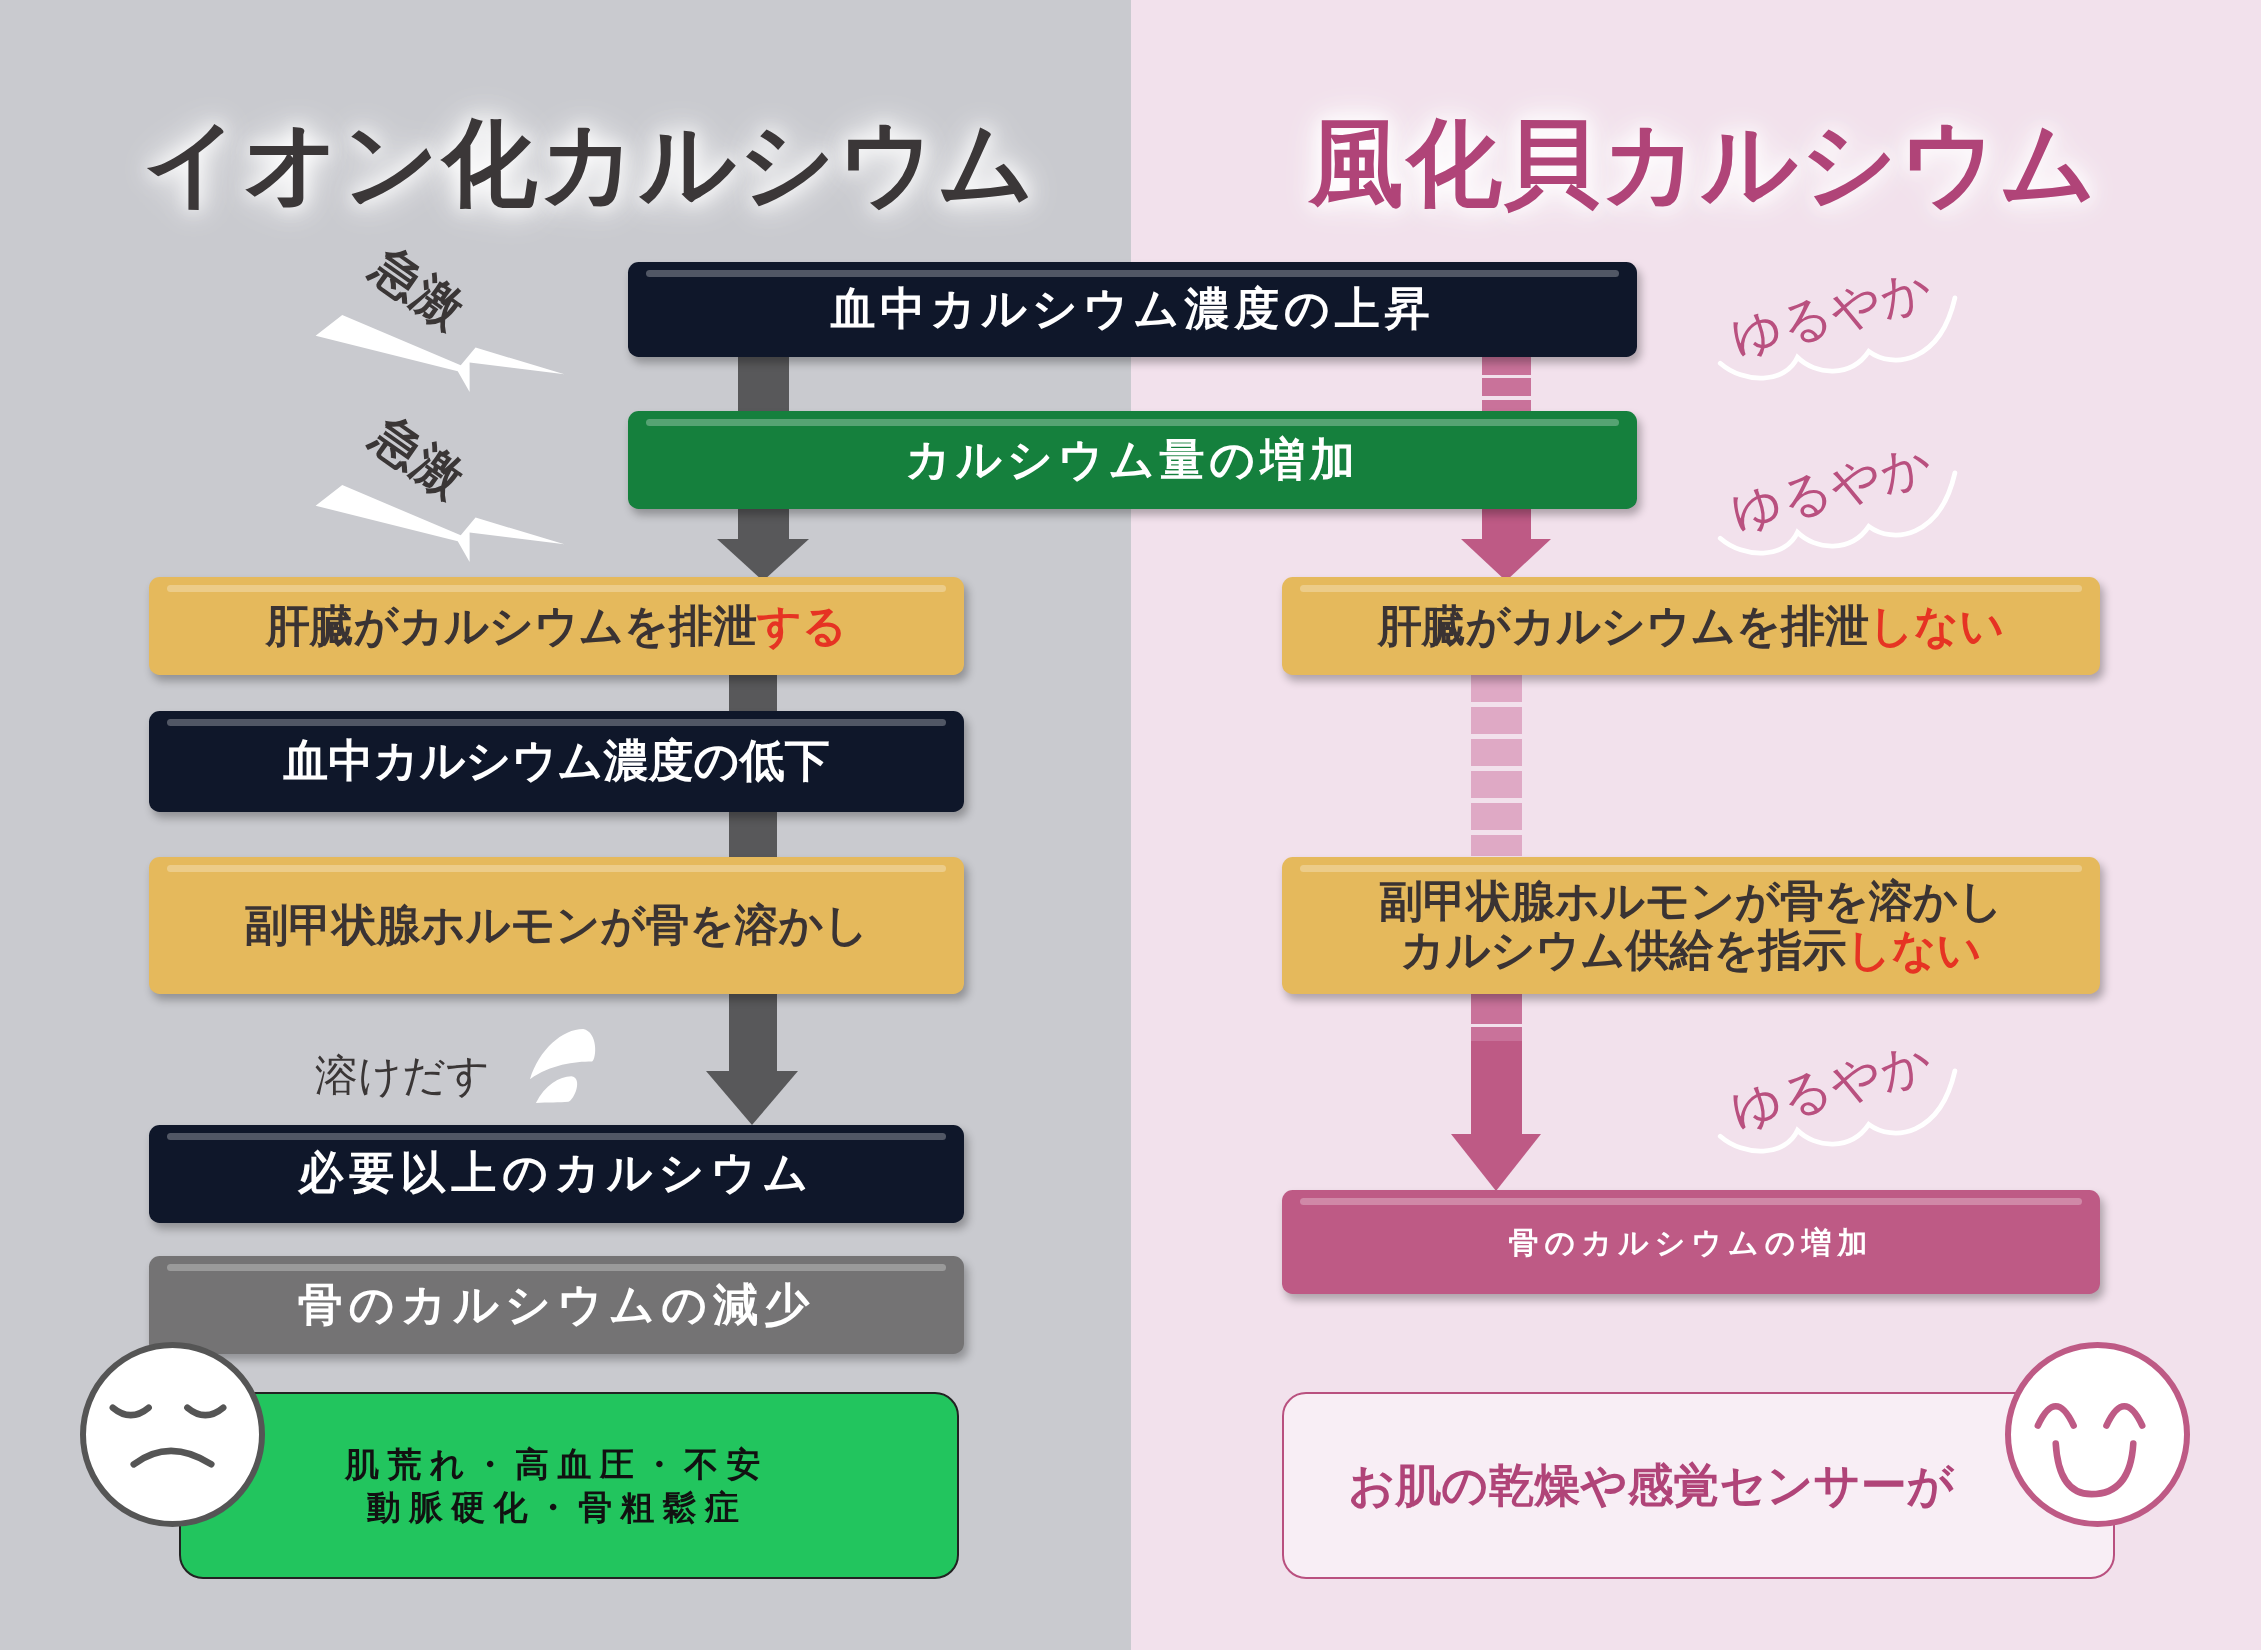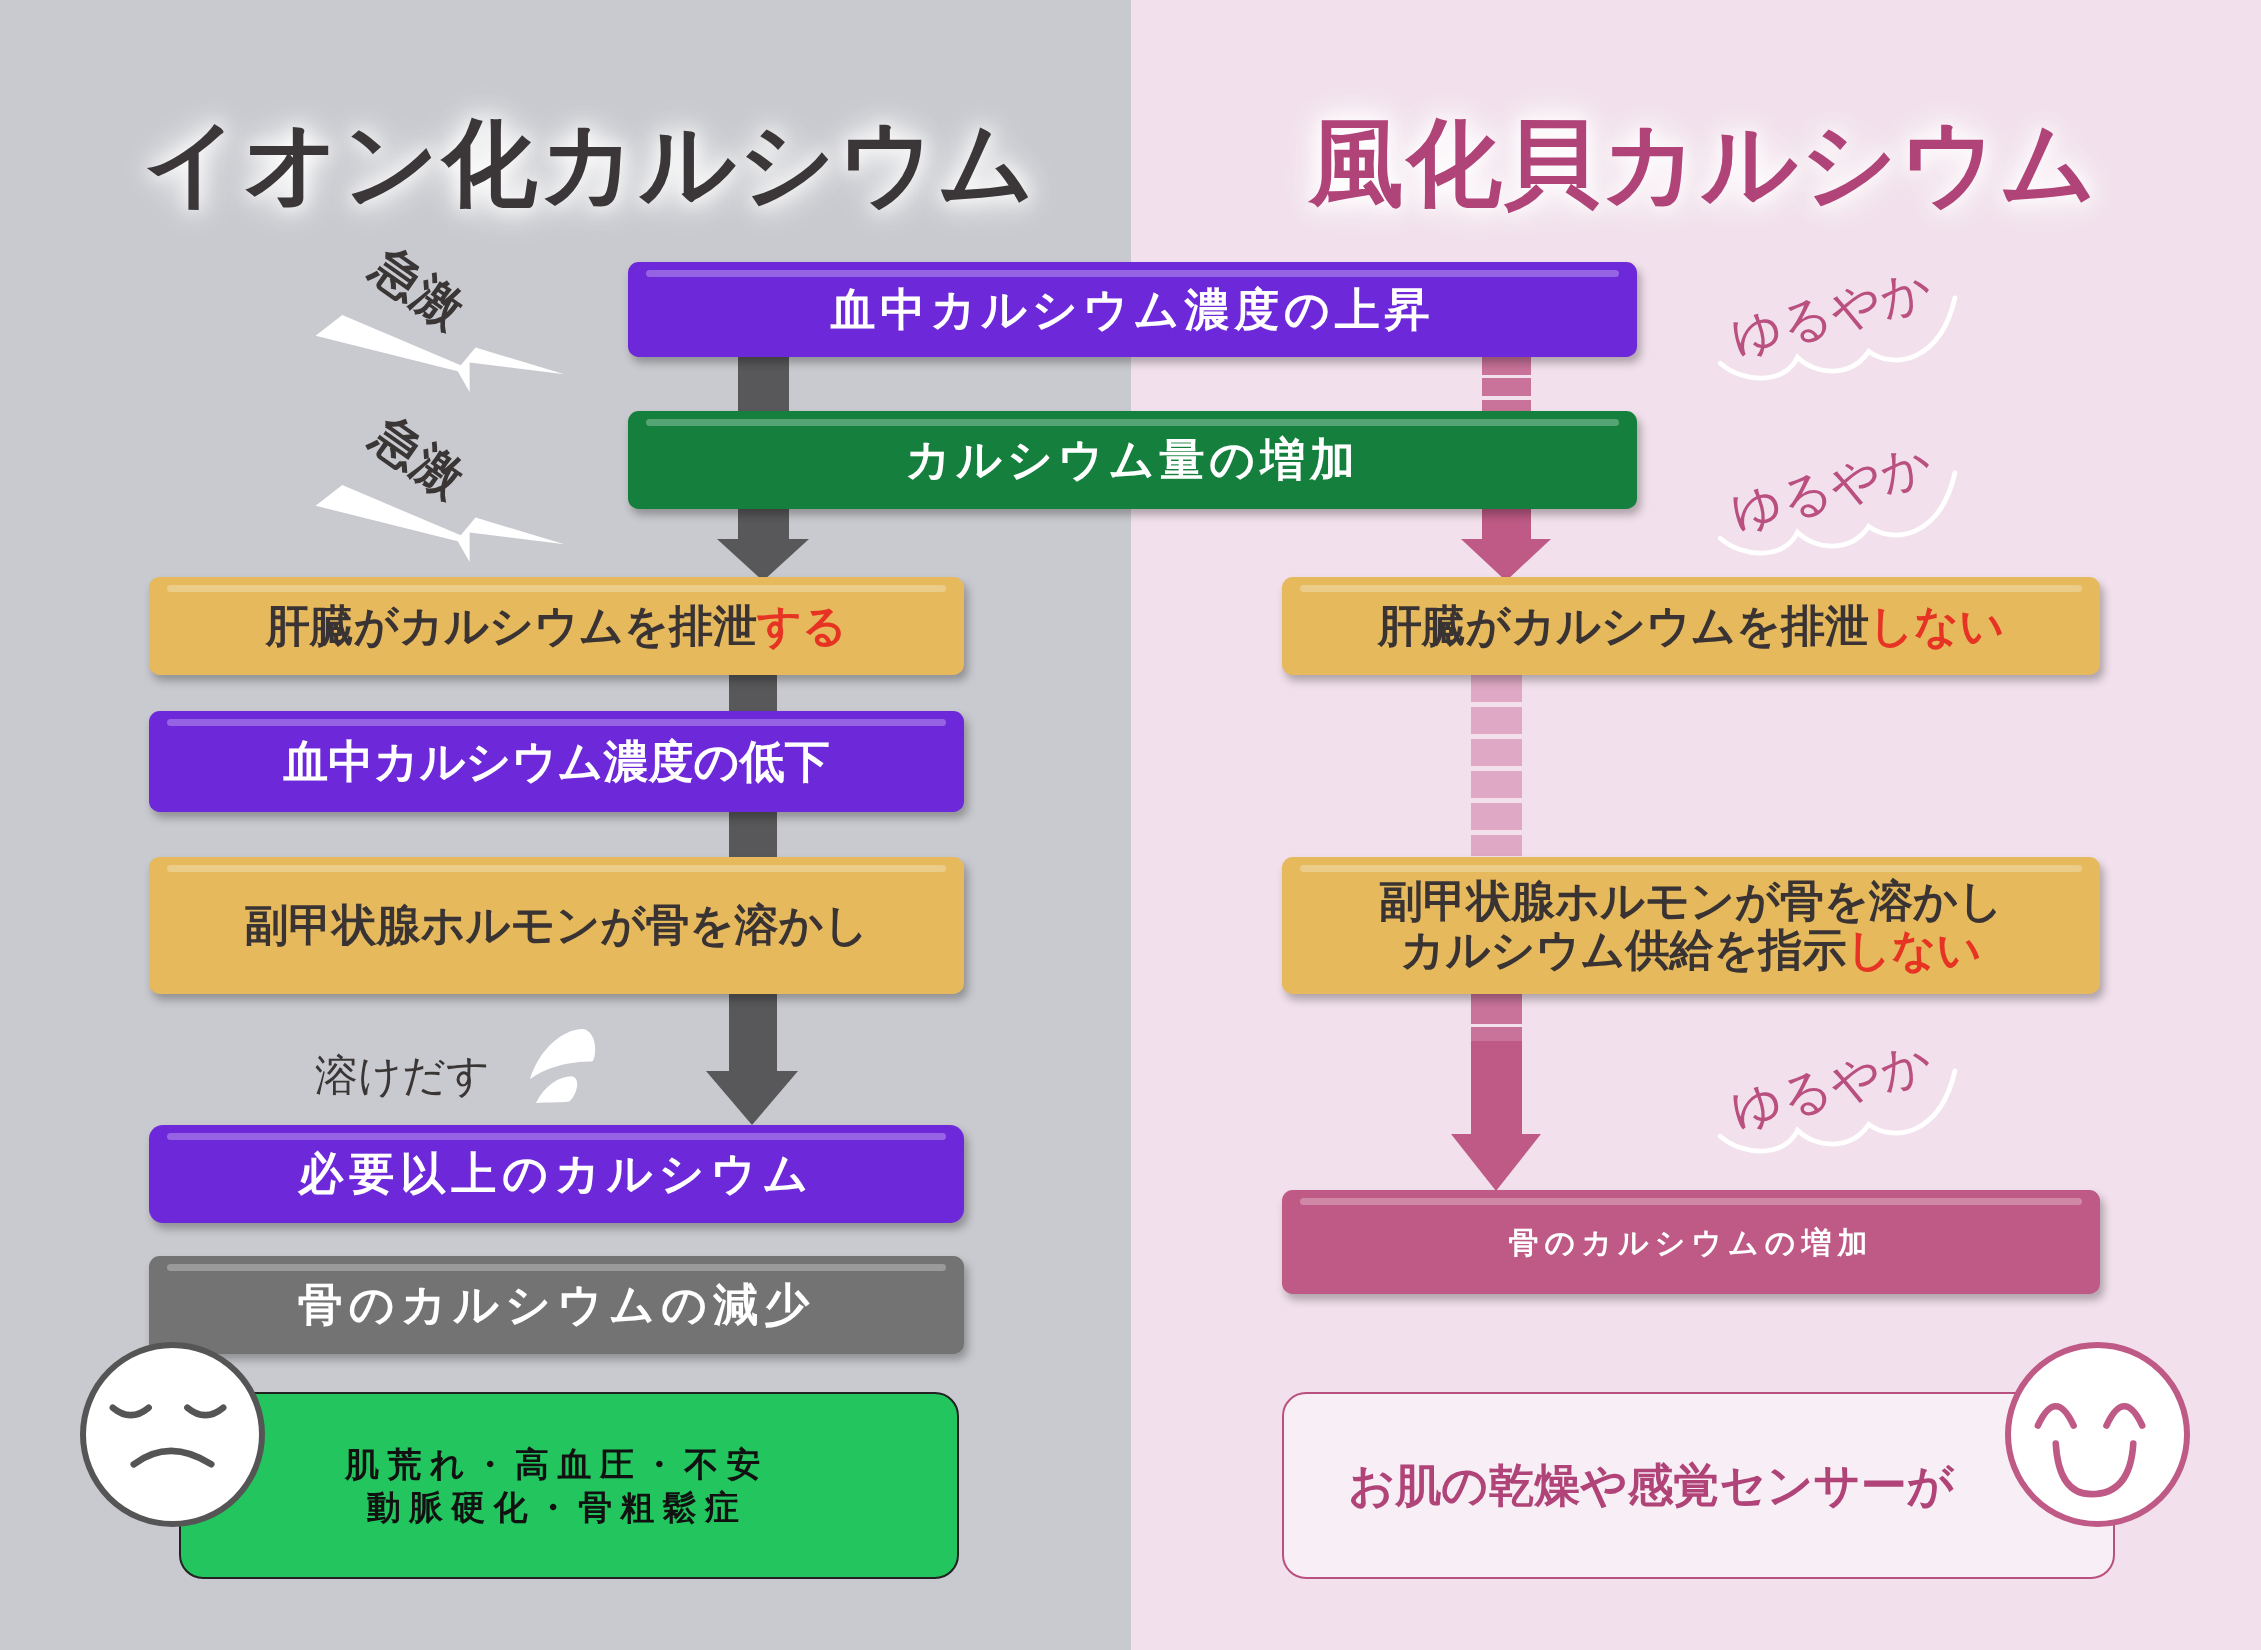--- a/index.html
+++ b/index.html
@@ -7,21 +7,21 @@
   .panel { position:absolute; top:0; height:1650px; }
   .panel-left { left:0; width:1131px; background:#c9cacf; }
   .panel-right { left:1131px; width:1131px; background:#f2e1ec; }
 
   .title { position:absolute; top:101px; font-weight:bold; font-size:95px; letter-spacing:2.4px; white-space:nowrap; }
   .title-left { left:143px; color:#3b3738; text-shadow:0 0 18px #fff,0 0 30px #fff,0 0 42px #fff; }
   .title-right { left:1309px; color:#b04478; text-shadow:0 0 18px #fff,0 0 30px #fff,0 0 42px #fff; }
 
   .box { position:absolute; display:flex; align-items:center; justify-content:center; text-align:center; border-radius:10.7px; box-shadow:3.6px 6px 8.3px rgba(0,0,0,0.28); font-weight:bold; line-height:1.1; }
   .box::before { content:""; position:absolute; left:18px; right:18px; top:8.3px; height:7.1px; border-radius:3.6px; background:rgba(255,255,255,0.28); }
-  .blue { background:#6d28d9; color:#fff; }
+  .blue { background:#0f172a; color:#fff;font-family:Liberation Serif, serif; }
   .gray { background:#15803d; color:#fff; }
   .gray2 { background:#747374; color:#fff; }
   .yellow { background:#e5b95c; color:#3a3333; }
   .pinkbox { background:#be5a85; color:#fff; }
   .em-red { color:#e63323; }
   .box span { position:relative; }
 
   .shaft { position:absolute; }
   .arrowhead { position:absolute; width:0; height:0; border-left-style:solid; border-right-style:solid; border-top-style:solid; border-left-color:transparent; border-right-color:transparent; }
 
@@ -72,21 +72,21 @@
 <div class="box yellow" style="left:149px;top:577px;width:815px;height:98px;font-size:44px;">
   <span>肝臓がカルシウムを排泄</span>
     <span class="em-red">する</span>
 </div>
 <div class="box blue" style="left:149px;top:711px;width:815px;height:101px;font-size:45px;">
   <span>血中カルシウム濃度の低下</span>
 </div>
 <div class="box yellow" style="left:149px;top:857px;width:815px;height:137px;font-size:44px;flex-direction:column;">
   <span>副甲状腺ホルモンが骨を溶かし</span>
 </div>
-<div class="box blue" style="left:149px;top:1125px;width:815px;height:98px;font-size:45px;letter-spacing:6px;border-radius:14px;">
+<div class="box blue" style="left:149px;top:1125px;width:815px;height:98px;font-size:45px;letter-spacing:6px;">
   <span>必要以上のカルシウム</span>
 </div>
 <div class="box gray2" style="left:149px;top:1256px;width:815px;height:98px;font-size:45px;letter-spacing:6px;">
   <span>骨のカルシウムの減少</span>
 </div>
 
 <div class="box yellow" style="left:1282px;top:577px;width:818px;height:98px;font-size:44px;">
   <span>肝臓がカルシウムを排泄</span>
     <span class="em-red">しない</span>
 </div>

